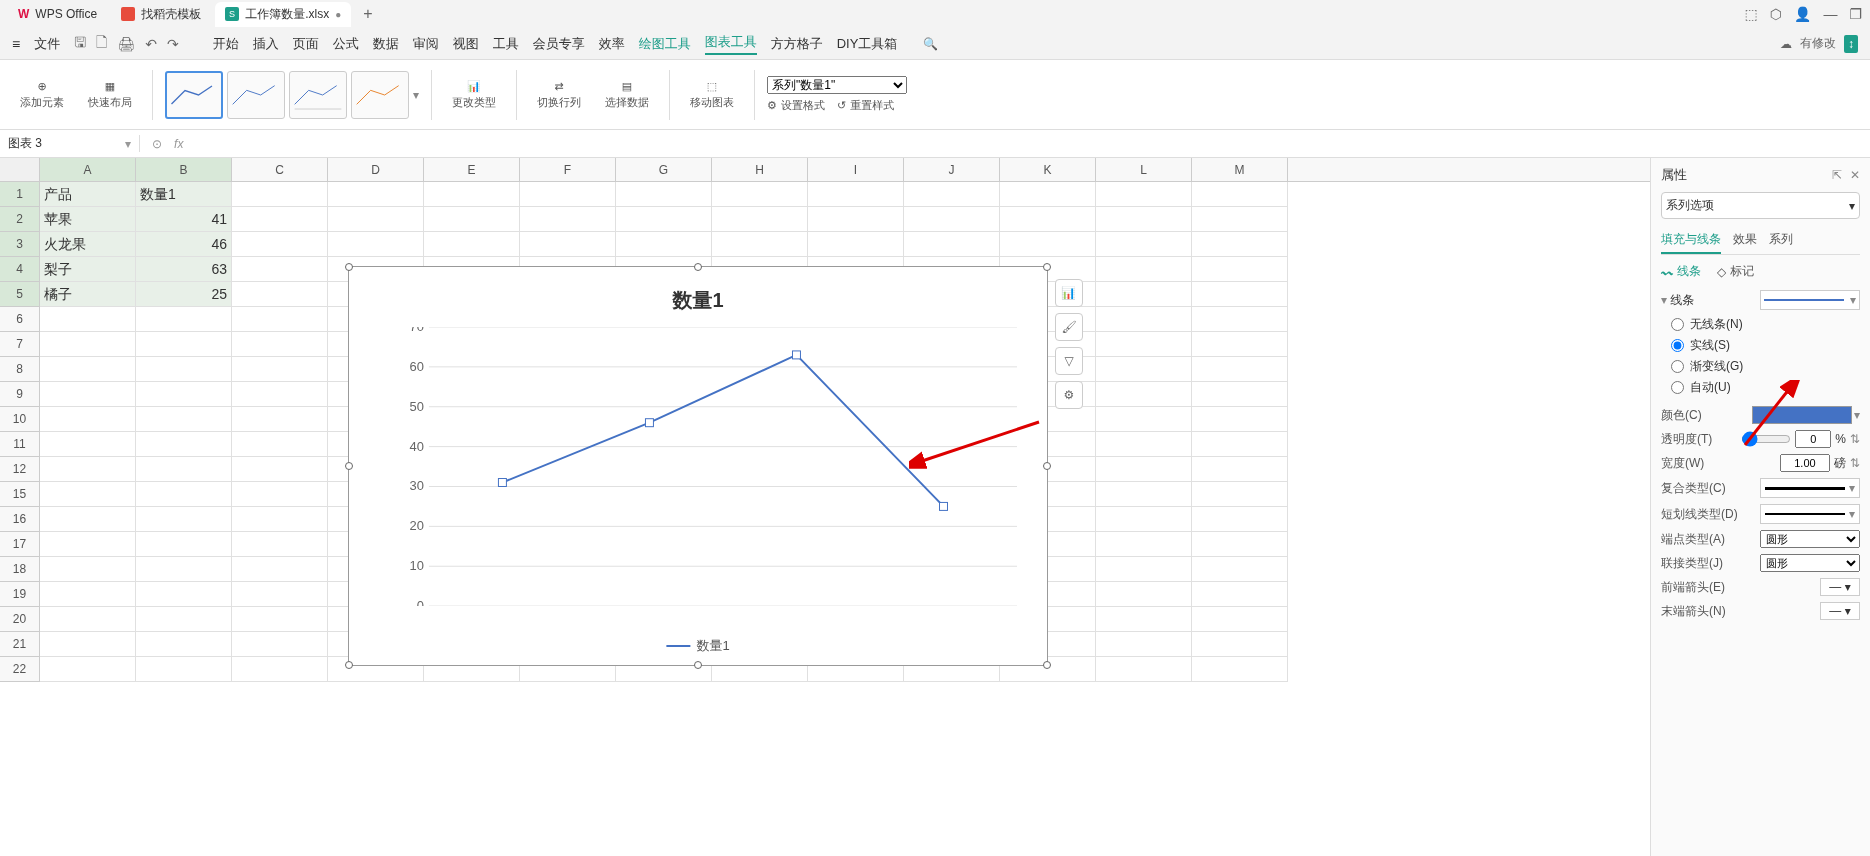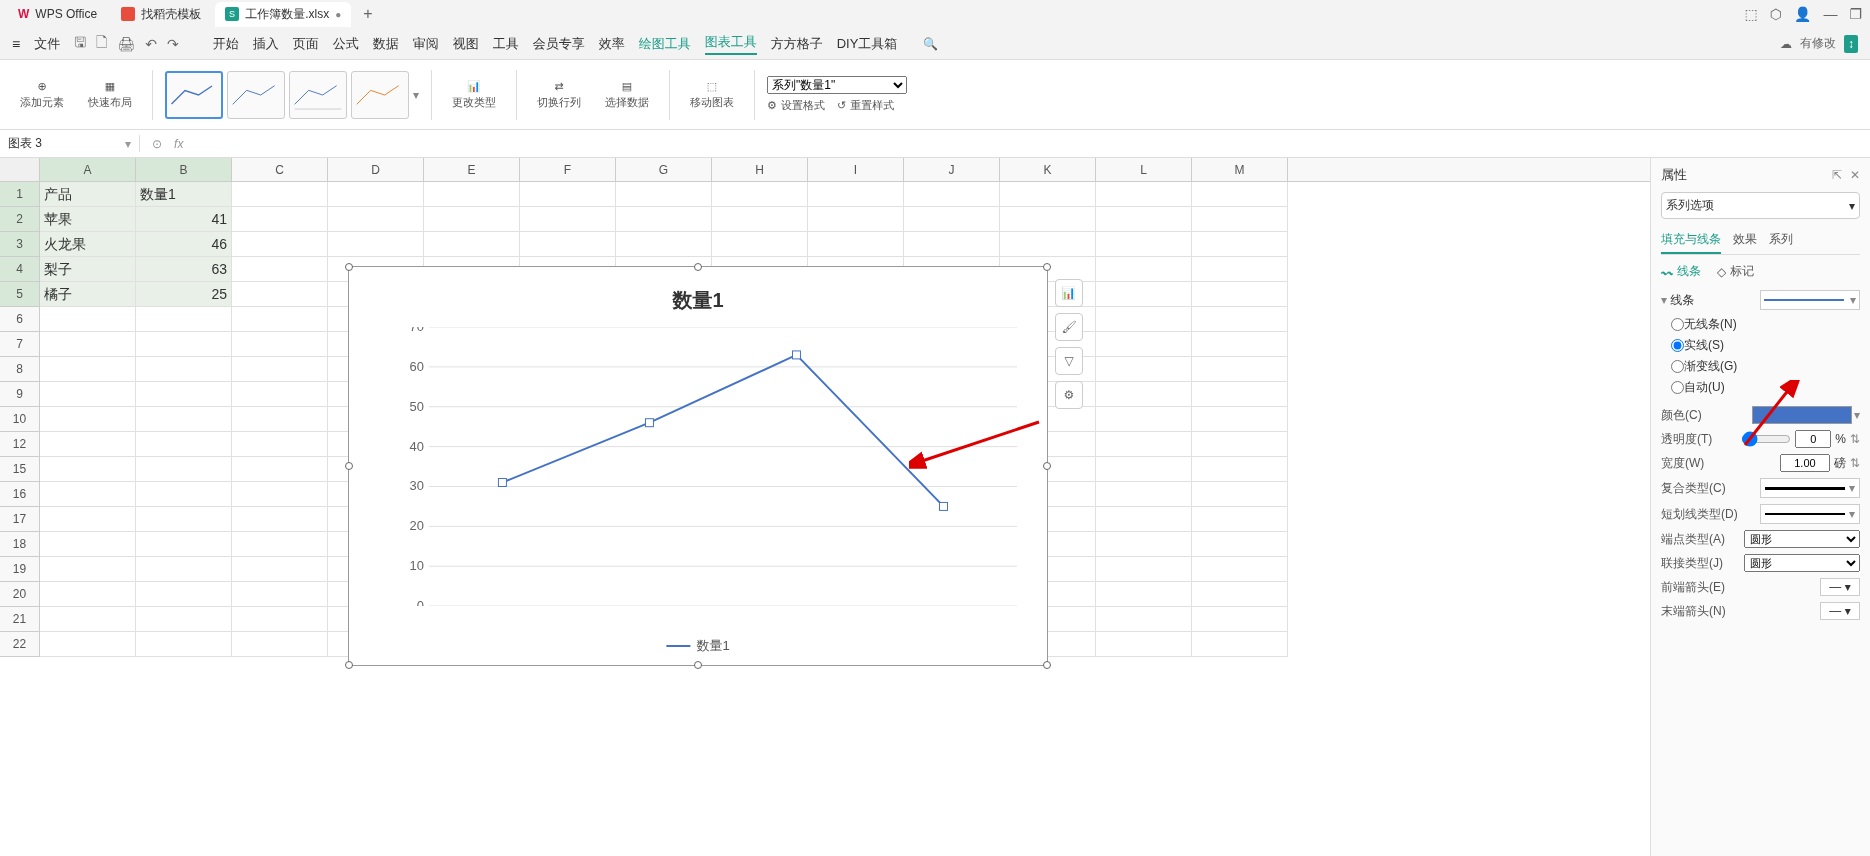--- a/index.html
+++ b/index.html
@@ -73,26 +73,26 @@
 .props-tabs { display: flex; gap: 12px; border-bottom: 1px solid #ddd; margin-bottom: 8px; }
 .props-tab { padding: 4px 0; font-size: 12px; cursor: pointer; color: #555; }
 .props-tab.active { color: #1e9e8a; border-bottom: 2px solid #1e9e8a; }
 .props-subtabs { display: flex; gap: 16px; margin-bottom: 10px; }
 .props-subtab { display: flex; align-items: center; gap: 4px; font-size: 12px; color: #555; cursor: pointer; }
 .props-subtab.active { color: #1e9e8a; }
 .props-section { margin-bottom: 10px; }
 .props-section-title { display: flex; align-items: center; justify-content: space-between; font-size: 12px; color: #333; margin-bottom: 6px; }
 .line-preview { width: 100px; height: 20px; border: 1px solid #ccc; background: #fff; display: flex; align-items: center; justify-content: center; }
 .line-preview .l { width: 80px; height: 2px; background: #4472c4; }
-.radio-row { display: flex; margin: 4px 0 4px 10px; font-size: 12px; }
+.radio-row { display: flex; gap: 6px; margin: 4px 0 4px 10px; font-size: 12px; }
 .radio-row input { }
 .prop-row { display: flex; align-items: center; justify-content: space-between; margin: 6px 0; font-size: 12px; }
 .prop-row .lbl { color: #555; }
 .color-swatch { width: 100px; height: 18px; background: #4472c4; border: 1px solid #999; cursor: pointer; }
-.prop-row select, .prop-row input { width: 116px; font-size: 11px; padding: 1px; }
+.prop-row select, .prop-row input { width: 100px; font-size: 11px; padding: 1px; }
 .slider-row { display: flex; align-items: center; gap: 4px; }
 .slider-row input[type=range] { width: 50px; }
 .slider-row input[type=text] { width: 36px; font-size: 11px; text-align: center; }
 .arrow-sel { width: 40px; height: 18px; border: 1px solid #ccc; background: #fff; display: flex; align-items: center; justify-content: center; cursor: pointer; }
 
 .wps-logo { color: #d14; font-weight: bold; }
 .doc-icon-red { width: 14px; height: 14px; background: #e74c3c; border-radius: 2px; display: inline-block; }
 .doc-icon-green { width: 14px; height: 14px; background: #1e9e8a; border-radius: 2px; display: inline-block; color: #fff; font-size: 9px; text-align: center; line-height: 14px; }
 </style>
 </head>
@@ -392,20 +392,36 @@
           <div class="cell" style="width: 96px;"></div>
           <div class="cell" style="width: 96px;"></div>
           <div class="cell" style="width: 96px;"></div>
           <div class="cell" style="width: 96px;"></div>
           <div class="cell" style="width: 96px;"></div>
           <div class="cell" style="width: 96px;"></div>
           <div class="cell" style="width: 96px;"></div>
         </div>
         <div class="grid-row">
           <div class="row-h">10</div>
+          <div class="cell" style="width: 96px;"></div>
+          <div class="cell" style="width: 96px;"></div>
+          <div class="cell" style="width: 96px;"></div>
+          <div class="cell" style="width: 96px;"></div>
+          <div class="cell" style="width: 96px;"></div>
+          <div class="cell" style="width: 96px;"></div>
+          <div class="cell" style="width: 96px;"></div>
+          <div class="cell" style="width: 96px;"></div>
+          <div class="cell" style="width: 96px;"></div>
+          <div class="cell" style="width: 96px;"></div>
+          <div class="cell" style="width: 96px;"></div>
+          <div class="cell" style="width: 96px;"></div>
+          <div class="cell" style="width: 96px;"></div>
+        </div>
+        <div class="grid-row">
+          <div class="row-h">11</div>
           <div class="cell" style="width: 96px;"></div>
           <div class="cell" style="width: 96px;"></div>
           <div class="cell" style="width: 96px;"></div>
           <div class="cell" style="width: 96px;"></div>
           <div class="cell" style="width: 96px;"></div>
           <div class="cell" style="width: 96px;"></div>
           <div class="cell" style="width: 96px;"></div>
           <div class="cell" style="width: 96px;"></div>
           <div class="cell" style="width: 96px;"></div>
           <div class="cell" style="width: 96px;"></div>

